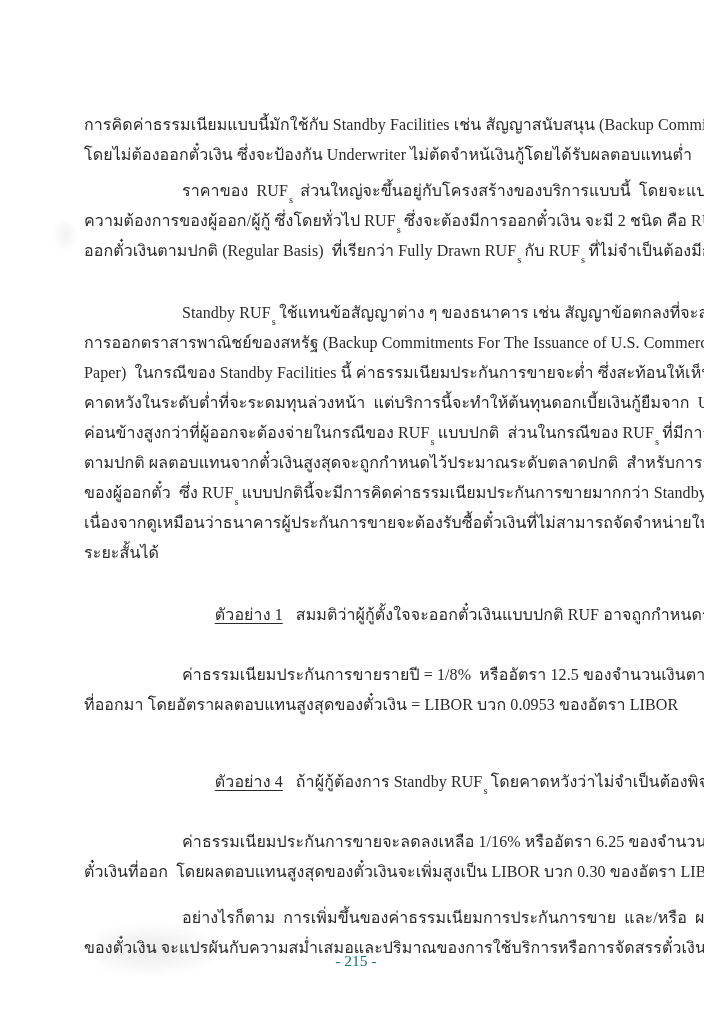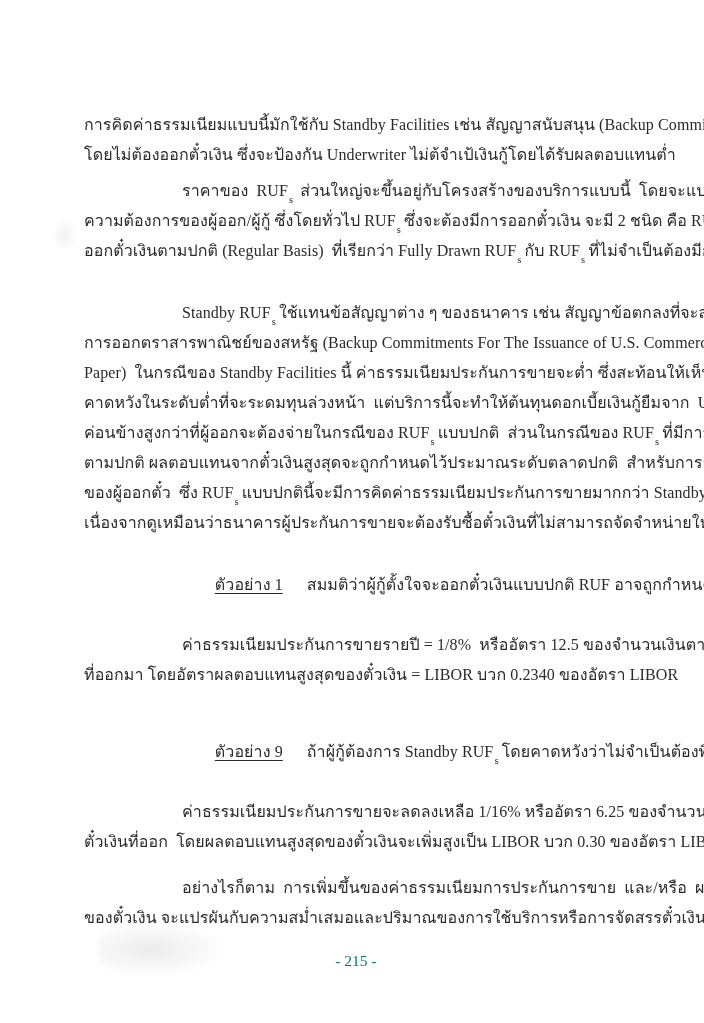--- a/index.html
+++ b/index.html
@@ -31,21 +31,21 @@
   }
   .ind { padding-left: 98px; }
   .para-1 { margin-bottom: 6px; }
   .para-2 { margin-bottom: 32px; }
   .para-3 { margin-bottom: 2px; }
   .example-1 { margin-bottom: 17px; }
   .example-2 { margin-bottom: 16px; }
   .ex-label {
     text-decoration: underline;
     text-underline-offset: 3px;
-    margin-right: 24px;
+    margin-right: 13px;
     text-align: center;
   }
   .line sub {
     font-size: 10.5px;
     line-height: 0;
     position: relative;
     top: 3px;
     left: 1px;
   }
   .footer {
@@ -81,51 +81,52 @@
 </style>
 </head>
 <body>
 
 <div class="page">
 
   <div class="body-text">
 
     <div class="para para-1">
       <div class="line">การคิดค่าธรรมเนียมแบบนี้มักใช้กับ Standby Facilities เช่น สัญญาสนับสนุน (Backup Commitments)</div>
-      <div class="line">โดยไม่ต้องออกตั๋วเงิน ซึ่งจะป้องกัน Underwriter ไม่ต้จำเป้เงินกู้โดยได้รับผลตอบแทนต่ำ</div>
+      <div class="line">โดยไม่ต้องออกตั๋วเงิน ซึ่งจะป้องกัน Underwriter ไม่ต้ดจำหน้เงินกู้โดยได้รับผลตอบแทนต่ำ</div>
     </div>
 
     <div class="para para-2">
       <div class="line ind">ราคาของ  RUF<sub>s</sub>  ส่วนใหญ่จะขึ้นอยู่กับโครงสร้างของบริการแบบนี้  โดยจะแปรผันตาม</div>
       <div class="line">ความต้องการของผู้ออก/ผู้กู้ ซึ่งโดยทั่วไป RUF<sub>s</sub> ซึ่งจะต้องมีการออกตั๋วเงิน จะมี 2 ชนิด คือ RUF ที่มีการ</div>
       <div class="line">ออกตั๋วเงินตามปกติ (Regular Basis)  ที่เรียกว่า Fully Drawn RUF<sub>s</sub> กับ RUF<sub>s</sub> ที่ไม่จำเป็นต้องมีการ</div>
     </div>
 
     <div class="para para-3">
       <div class="line ind">Standby RUF<sub>s</sub> ใช้แทนข้อสัญญาต่าง ๆ ของธนาคาร เช่น สัญญาข้อตกลงที่จะสนับสนุน</div>
       <div class="line">การออกตราสารพาณิชย์ของสหรัฐ (Backup Commitments For The Issuance of U.S. Commercial</div>
       <div class="line">Paper)  ในกรณีของ Standby Facilities นี้ ค่าธรรมเนียมประกันการขายจะต่ำ ซึ่งสะท้อนให้เห็นถึงการ</div>
       <div class="line">คาดหวังในระดับต่ำที่จะระดมทุนล่วงหน้า  แต่บริการนี้จะทำให้ต้นทุนดอกเบี้ยเงินกู้ยืมจาก  Underwriter</div>
       <div class="line">ค่อนข้างสูงกว่าที่ผู้ออกจะต้องจ่ายในกรณีของ RUF<sub>s</sub> แบบปกติ  ส่วนในกรณีของ RUF<sub>s</sub> ที่มีการออกตั๋วเงิน</div>
       <div class="line">ตามปกติ ผลตอบแทนจากตั๋วเงินสูงสุดจะถูกกำหนดไว้ประมาณระดับตลาดปกติ  สำหรับการกู้ยืมระยะสั้น</div>
       <div class="line">ของผู้ออกตั๋ว  ซึ่ง RUF<sub>s</sub> แบบปกตินี้จะมีการคิดค่าธรรมเนียมประกันการขายมากกว่า Standby Facilities</div>
       <div class="line">เนื่องจากดูเหมือนว่าธนาคารผู้ประกันการขายจะต้องรับซื้อตั๋วเงินที่ไม่สามารถจัดจำหน่ายให้กับผู้ลงทุน</div>
+      <div class="line">ระยะสั้นได้</div>
     </div>
 
     <div class="para example-1">
       <div class="line ind">
         <span class="ex-label">ตัวอย่าง 1</span><span>สมมติว่าผู้กู้ตั้งใจจะออกตั๋วเงินแบบปกติ RUF อาจถูกกำหนดราคาดังนี้</span>
       </div>
       <div class="line ind">ค่าธรรมเนียมประกันการขายรายปี = 1/8%  หรืออัตรา 12.5 ของจำนวนเงินตามตั๋วเงิน</div>
-      <div class="line">ที่ออกมา โดยอัตราผลตอบแทนสูงสุดของตั๋วเงิน = LIBOR บวก 0.2340 ของอัตรา LIBOR</div>
+      <div class="line">ที่ออกมา โดยอัตราผลตอบแทนสูงสุดของตั๋วเงิน = LIBOR บวก 0.0953 ของอัตรา LIBOR</div>
     </div>
 
     <div class="para example-2">
       <div class="line ind">
-        <span class="ex-label">ตัวอย่าง 9</span><span>ถ้าผู้กู้ต้องการ Standby RUF<sub>s</sub> โดยคาดหวังว่าไม่จำเป็นต้องพิจารณาแหล่ง</span>
+        <span class="ex-label">ตัวอย่าง 4</span><span>ถ้าผู้กู้ต้องการ Standby RUF<sub>s</sub> โดยคาดหวังว่าไม่จำเป็นต้องพิจารณาแหล่ง</span>
       </div>
       <div class="line ind">ค่าธรรมเนียมประกันการขายจะลดลงเหลือ 1/16% หรืออัตรา 6.25 ของจำนวนเงินตาม</div>
       <div class="line">ตั๋วเงินที่ออก  โดยผลตอบแทนสูงสุดของตั๋วเงินจะเพิ่มสูงเป็น LIBOR บวก 0.30 ของอัตรา LIBOR</div>
     </div>
 
     <div class="para">
       <div class="line ind">อย่างไรก็ตาม  การเพิ่มขึ้นของค่าธรรมเนียมการประกันการขาย  และ/หรือ  ผลตอบแทน</div>
       <div class="line">ของตั๋วเงิน จะแปรผันกับความสม่ำเสมอและปริมาณของการใช้บริการหรือการจัดสรรตั๋วเงินนี้</div>
     </div>
 

